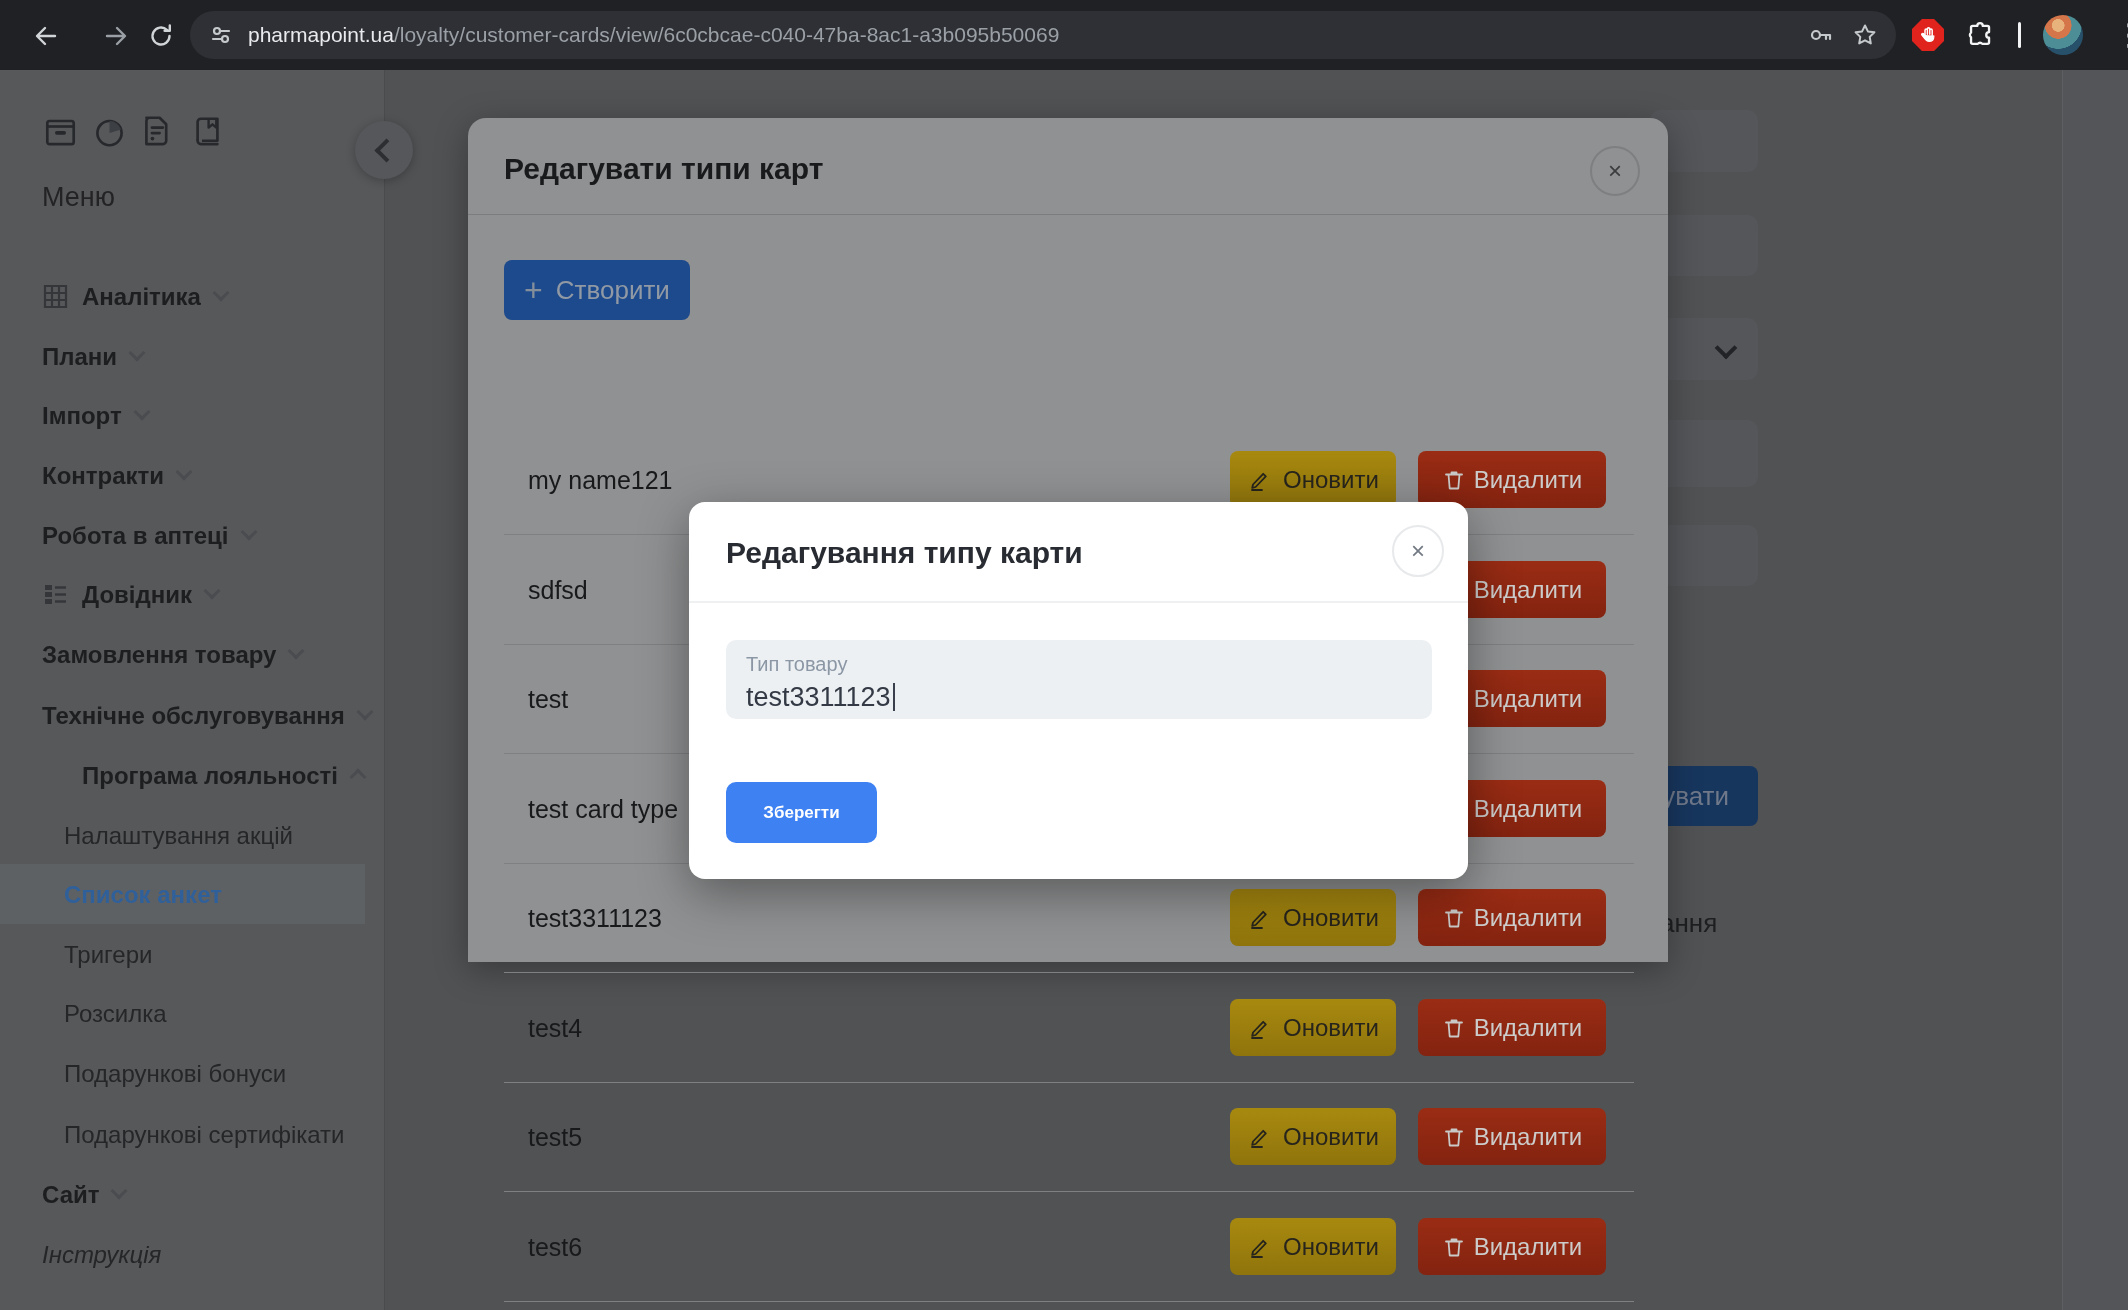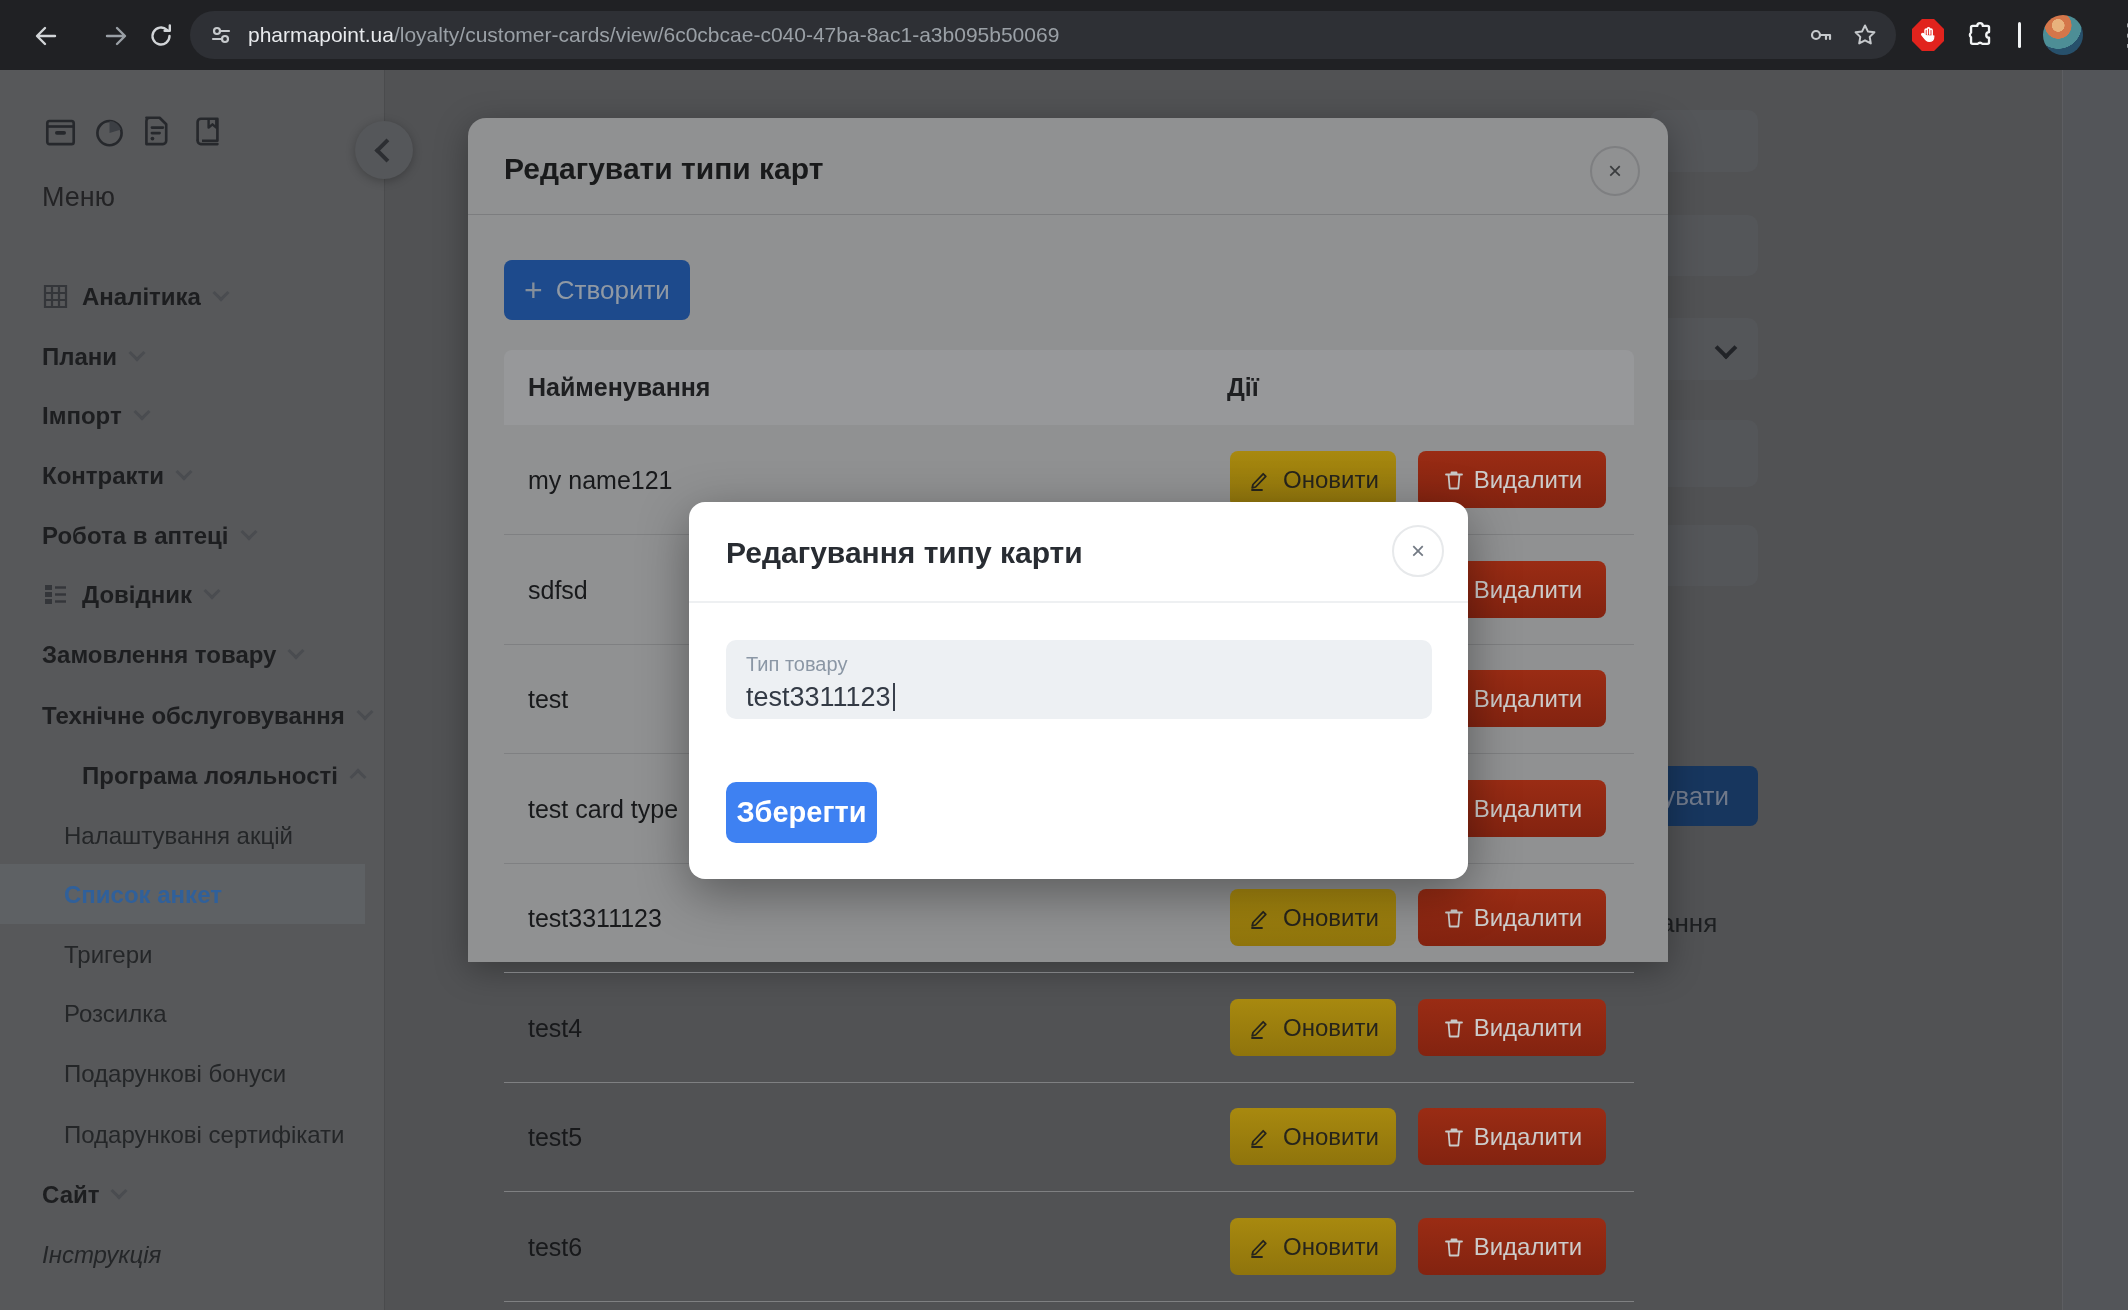--- a/index.html
+++ b/index.html
@@ -86,21 +86,21 @@
   .mi-title{position:absolute;left:37px;top:34px;font-size:30px;font-weight:bold;color:#282c32;}
   .mi-close{position:absolute;right:24px;top:23px;width:52px;height:52px;border-radius:50%;
     border:2px solid #e7e9eb;box-sizing:border-box;color:#737a84;font-size:24px;
     display:flex;align-items:center;justify-content:center;}
   .field{position:absolute;left:37px;top:138px;width:706px;height:79px;background:#edf0f3;border-radius:10px;
     padding:13px 0 0 20px;box-sizing:border-box;}
   .field-label{font-size:20px;color:#8b97a5;}
   .field-value{font-size:27px;color:#333a45;margin-top:6px;}
   .caret{display:inline-block;width:2px;height:28px;background:#39404b;vertical-align:-5px;margin-left:2px;}
   .save-btn{position:absolute;left:37px;top:280px;width:151px;height:61px;background:#3e81f2;border-radius:10px;
-    color:#ffffff;font-size:29px;font-weight:bold;display:flex;align-items:center;justify-content:center;}
+    color:#ffffff;font-size:17px;font-weight:bold;display:flex;align-items:center;justify-content:center;}
 </style>
 </head>
 <body>
 
 <div class="screen">
 
   <div class="browser-bar">
     <svg class="nav-ico" style="left:33px" viewBox="0 0 26 26">
       <path d="M22 13 H5 M12 5 l-8 8 8 8" fill="none" stroke="#d2d5d8" stroke-width="2.4" stroke-linecap="round" stroke-linejoin="round"></path>
     </svg>
@@ -220,24 +220,20 @@
 
     <div class="modal-outer">
       <div class="mo-head">
         <div class="mo-title">Редагувати типи карт</div>
         <div class="mo-close">×</div>
       </div>
       <div class="create-btn">
         <span class="create-plus">+</span>
         <span>Створити</span>
       </div>
-      <div class="thead">
-        <span class="th1">Найменування</span>
-        <span class="th2">Дії</span>
-      </div>
 
       <div class="trow" style="top:307px;">
         <span class="nm">my name121</span>
         <div class="btn-upd">
             <svg viewBox="0 0 24 24">
               <path d="M6 16.5 L16.2 5.8 l2.6 2.5 L8.6 19 l-3.4 .9 z" fill="none" stroke="#26241c" stroke-width="1.8" stroke-linejoin="round"></path>
               <path d="M5 22 h10" stroke="#26241c" stroke-width="1.8" stroke-linecap="round"></path>
             </svg>
             <span>Оновити</span>
           </div>

